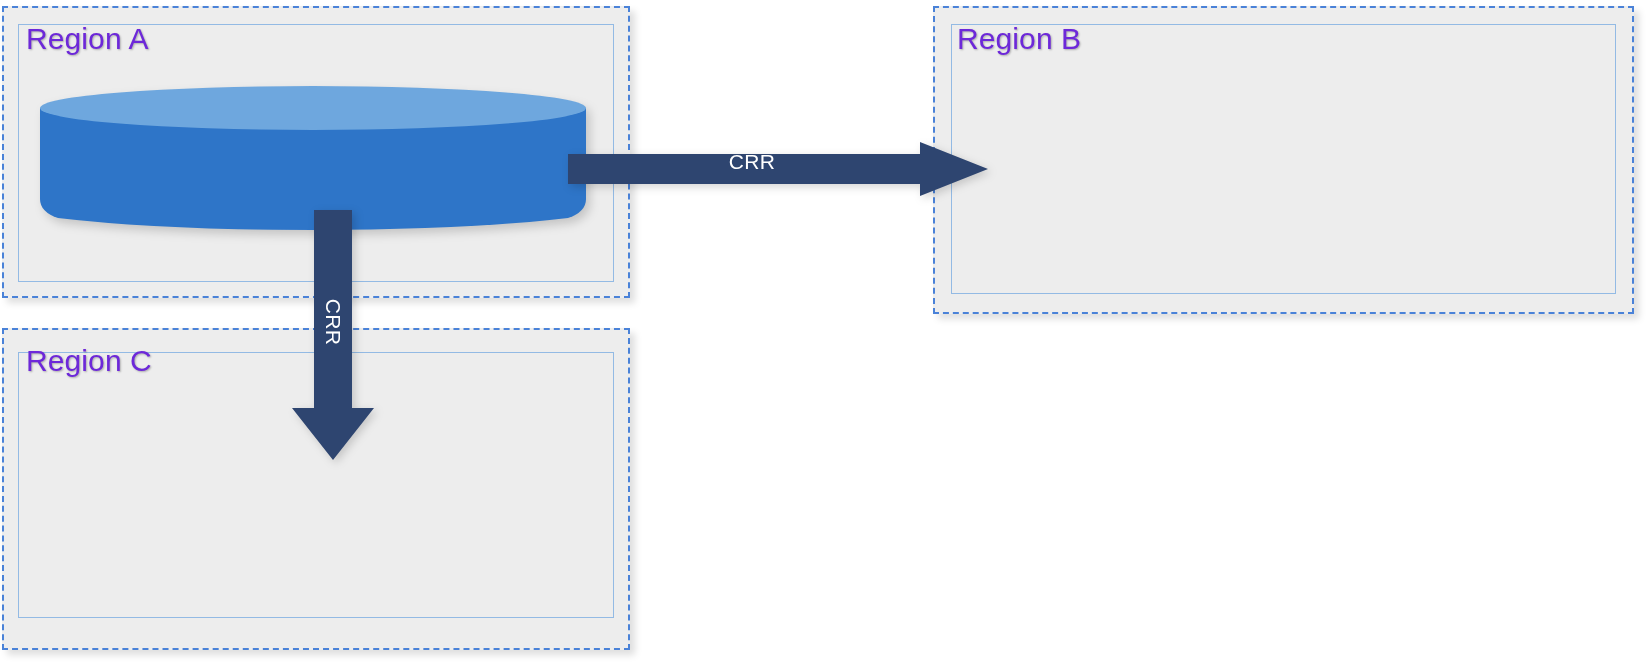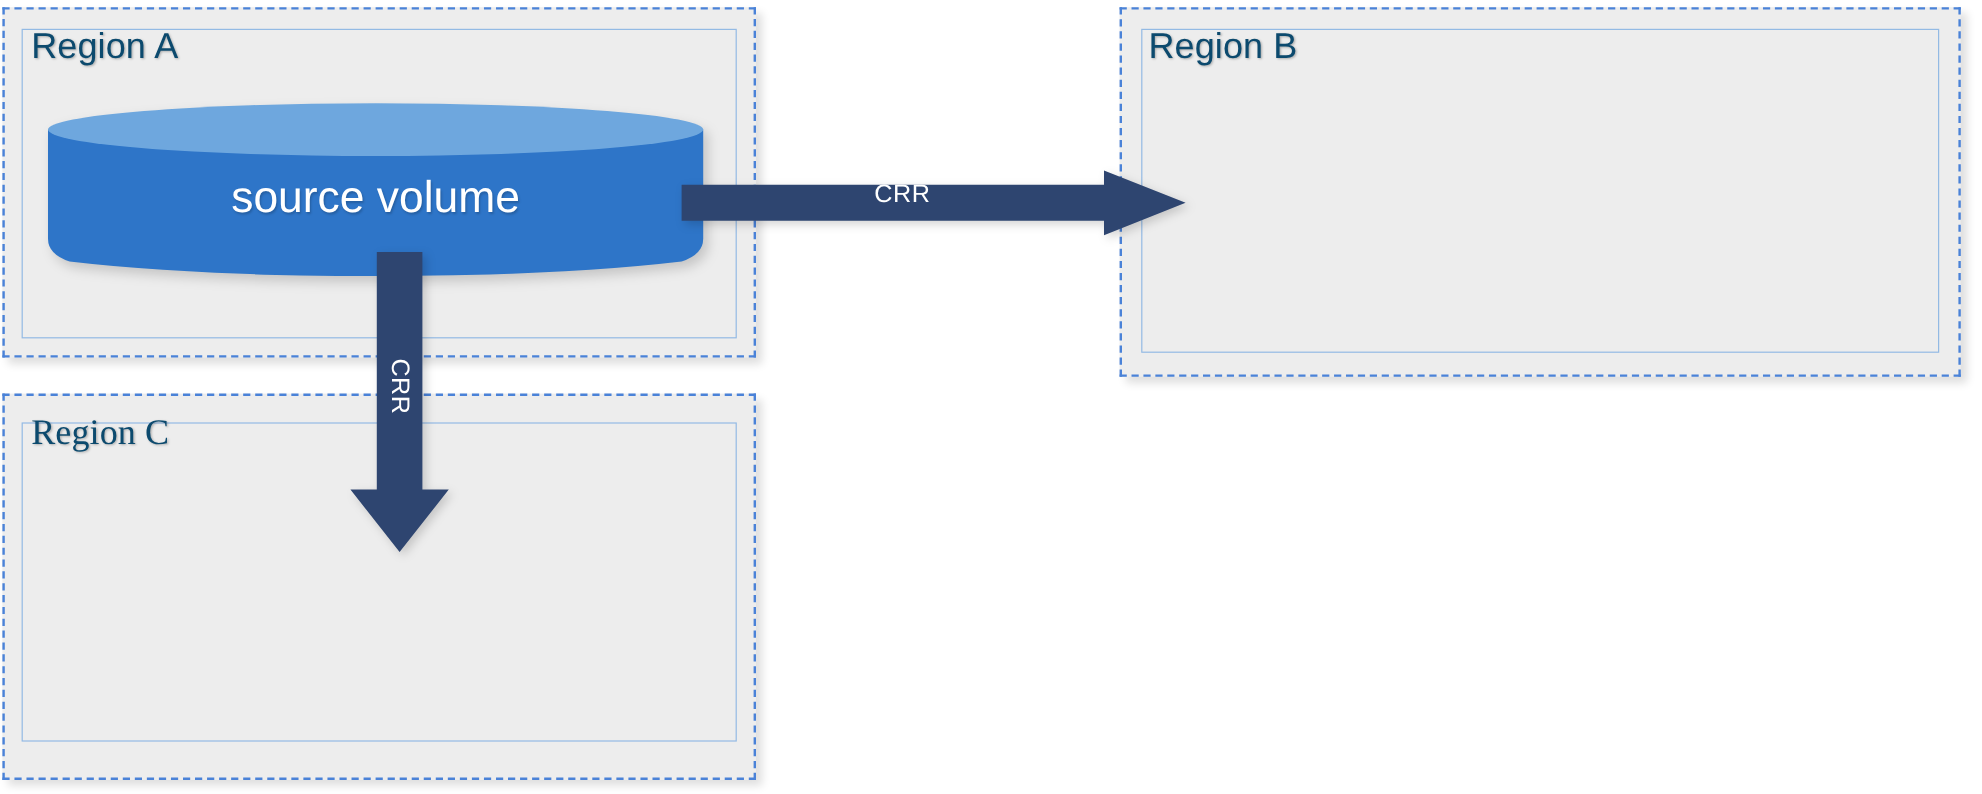--- a/index.html
+++ b/index.html
@@ -34,29 +34,29 @@
     right: 14px;
     bottom: 14px;
     border: 1.5px solid #93bae4;
     background: #ededed;
   }
   .region-label {
     position: absolute;
     left: 22px;
     top: 14px;
     font-size: 30px;
-    color: #0c4a6e;
+    color: #6d28d9;
     white-space: nowrap;
     text-shadow: 1px 1px 2px rgba(0,0,0,0.28);
     letter-spacing: 0.1px;
   }
 
   #region-a { left: 2px;   top: 6px;   width: 628px;  height: 292px; }
   #region-b { left: 933px; top: 6px;   width: 701px;  height: 308px; text-align: right; }
-  #region-c { left: 2px;   top: 328px; width: 628px;  height: 322px; font-family: Liberation Serif, serif; }
+  #region-c { left: 2px;   top: 328px; width: 628px;  height: 322px; }
 
   #region-a .region-inner { left: 14px; top: 16px; right: 14px; bottom: 14px; }
   #region-b .region-inner { left: 16px; top: 16px; right: 16px; bottom: 18px; }
   #region-c .region-inner { left: 14px; top: 22px; right: 14px; bottom: 30px; }
 
   
   .cylinder {
     position: absolute;
     filter: drop-shadow(4px 5px 5px rgba(0,0,0,0.17));
   }
@@ -109,21 +109,20 @@
 
   <div class="region" id="region-a">
     <div class="region-inner"></div>
     <div class="region-label">Region A</div>
 
     <div class="cylinder" id="cyl-source">
       <svg viewBox="0 0 546 137" width="546" height="137" aria-hidden="true">
         <path d="M0,22 L0,113 Q0,126 18,132 Q120,144 273,144 Q426,144 528,132 Q546,126 546,113 L546,22 Z" fill="#2e75c8"></path>
         <ellipse cx="273" cy="22" rx="273" ry="22" fill="#6ea7de"></ellipse>
       </svg>
-      <div class="cyl-label">source volume</div>
     </div>
   </div>
 
   <div class="region" id="region-b">
     <div class="region-inner"></div>
     <div class="region-label">Region B</div>
 
   </div>
 
   <div class="region" id="region-c">

